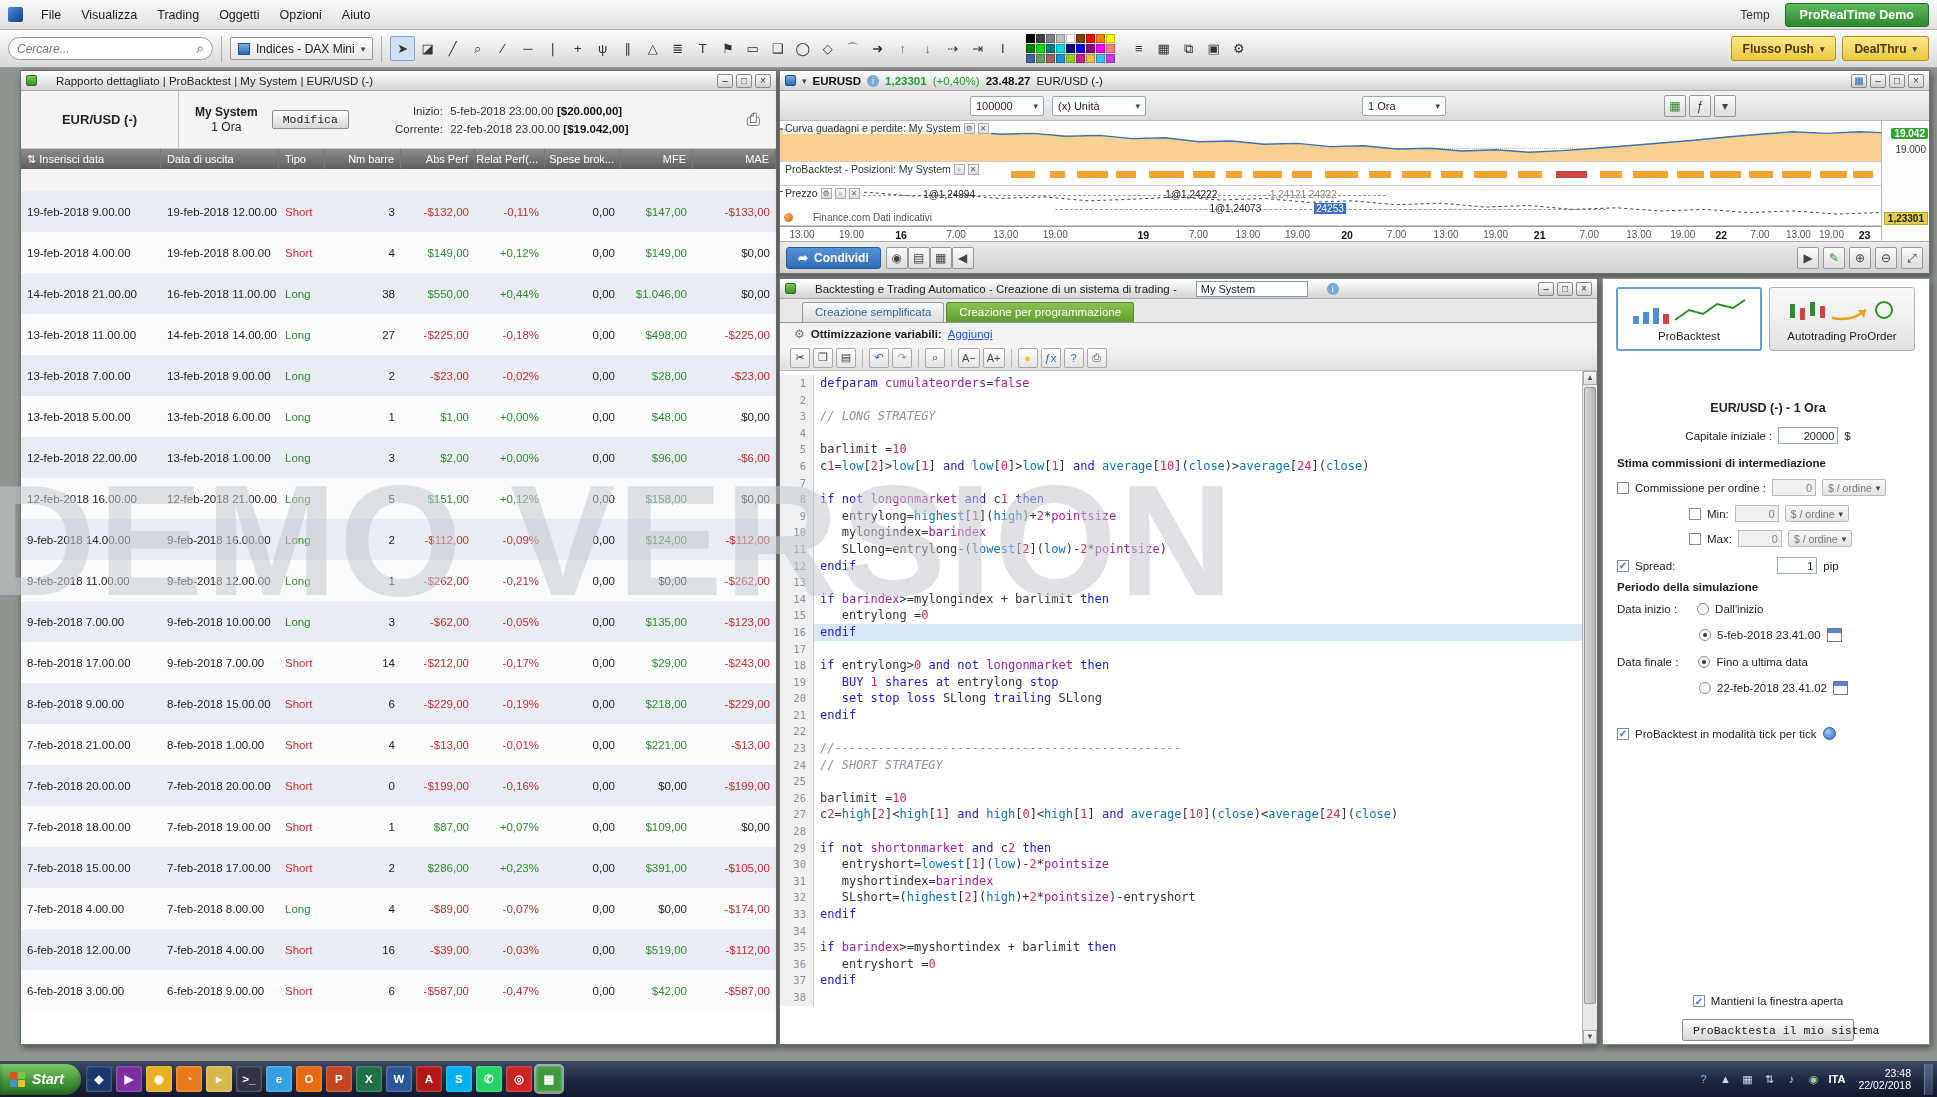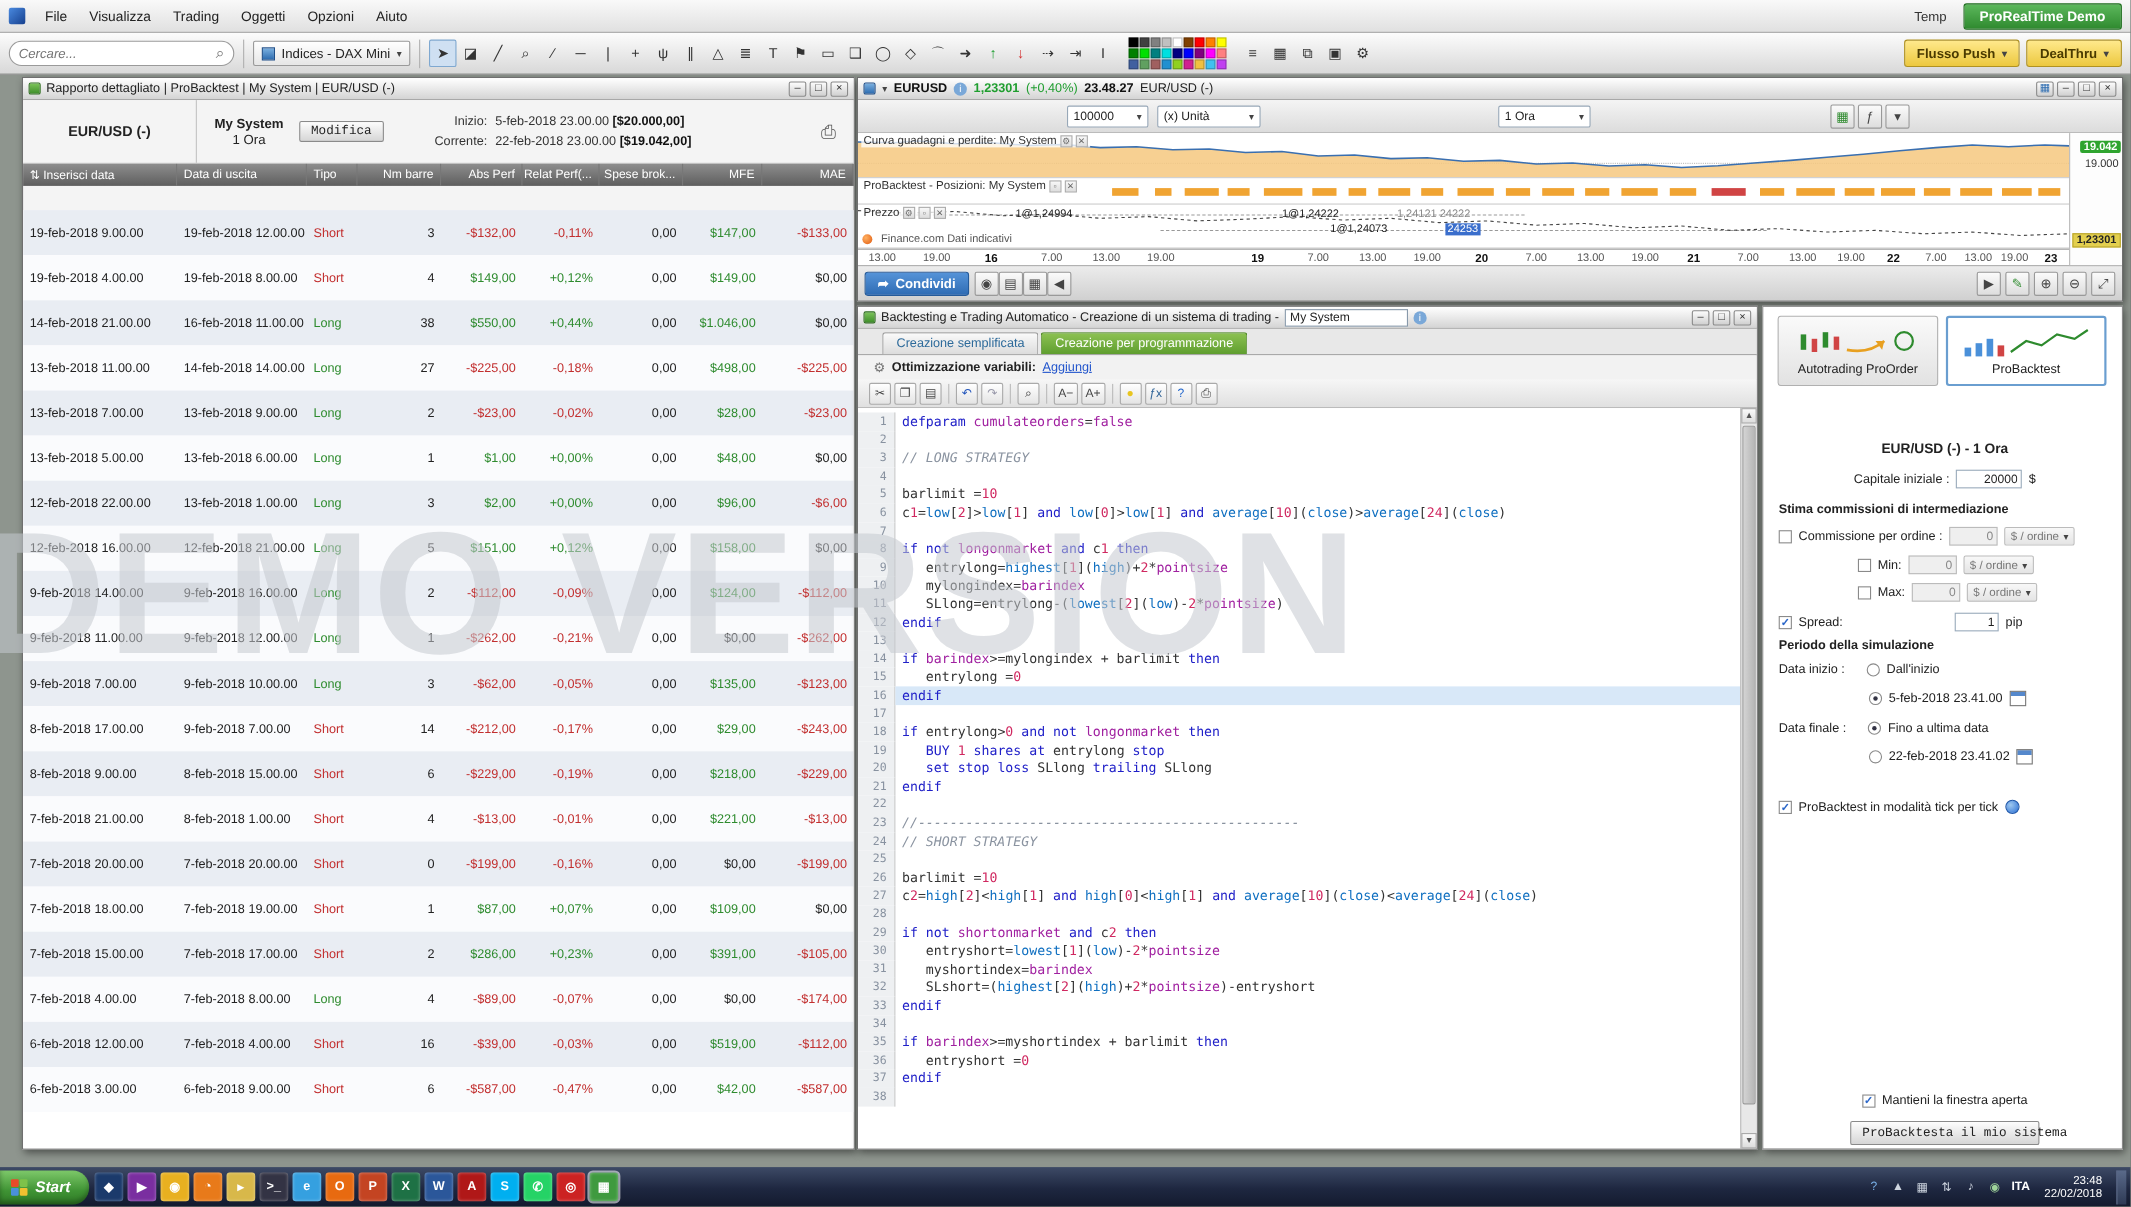--- a/index.html
+++ b/index.html
@@ -28,21 +28,21 @@
   .tool-icon{width:25px;height:25px;display:flex;align-items:center;justify-content:center;font-size:13px;color:#333;border:1px solid transparent;border-radius:2px;}
   .tool-icon.active{background:#cfe0f2;border:1px solid #7fa8d0;}
   .palette{display:grid;grid-template-columns:repeat(9,9px);grid-auto-rows:9px;gap:1px;margin:0 6px;}
   .pal-cell{width:9px;height:9px;border:1px solid rgba(0,0,0,.25);}
   .toolbar-right{margin-left:auto;display:flex;gap:6px;align-items:center;}
   .yellow-btn{height:25px;background:linear-gradient(#ffe98c,#ecc83f);border:1px solid #b09222;border-radius:3px;font-size:12px;font-weight:bold;color:#4a3a00;display:flex;align-items:center;gap:6px;padding:0 11px;}
 
   
   .desktop{position:absolute;top:68px;left:0;right:0;bottom:36px;background:#8e958e;}
   .win{position:absolute;background:#f4f4f4;border:1px solid #6f6f6f;box-shadow:2px 3px 7px rgba(0,0,0,.45);}
-  .titlebar{height:20px;background:linear-gradient(#ffffff,#d4d4d4);border-bottom:1px solid #a8a8a8;display:flex;align-items:center;gap:5px;padding:0 5px;font-size:11.5px;color:#222;white-space:nowrap;}
+  .titlebar{height:20px;background:linear-gradient(#ffffff,#d4d4d4);border-bottom:1px solid #a8a8a8;display:flex;align-items:center;gap:19px;padding:0 5px;font-size:11.5px;color:#222;white-space:nowrap;}
   .win-ico{width:11px;height:11px;background:linear-gradient(#7cc35a,#3f8f2a);border:1px solid #2f6f1f;border-radius:2px;flex:none;}
   .win-ico.blue{background:linear-gradient(#7ab0e0,#2d6cb0);border-color:#1e4f8a;}
   .winbtns{margin-left:auto;display:flex;gap:3px;}
   .wbtn{width:16px;height:14px;border:1px solid #8a8a8a;background:linear-gradient(#fcfcfc,#d0d0d0);font-size:10px;line-height:12px;text-align:center;color:#333;border-radius:2px;}
 
   
   #report-win{left:20px;top:2px;width:757px;height:975px;}
   .rep-header{height:58px;display:flex;align-items:center;border-bottom:1px solid #c2c2c2;background:#f4f4f4;}
   .rep-instrument{width:158px;align-self:stretch;display:flex;align-items:center;justify-content:center;font-weight:bold;font-size:13px;color:#222;border-right:1px solid #c2c2c2;}
   .rep-sys{margin-left:16px;text-align:center;font-size:12px;color:#222;line-height:15px;}
@@ -96,21 +96,21 @@
   .mini-ico{width:11px;height:11px;border:1px solid #aaa;background:linear-gradient(#f8f8f8,#ddd);font-size:8px;line-height:10px;text-align:center;color:#666;flex:none;}
   svg.fillsvg{position:absolute;inset:0;width:100%;height:100%;}
   .eq-dotline{position:absolute;left:0;right:0;top:68%;border-top:1px dotted #bbb;}
   .pos-bar{position:absolute;top:9px;height:7px;background:#f0a432;}
   .dashline{position:absolute;border-top:1px dashed #999;}
   #dl1{left:3%;width:52%;top:22%;}
   #dl2{left:25%;width:50%;top:58%;}
   .ann{position:absolute;font-size:10px;color:#222;white-space:nowrap;z-index:2;}
   .ann.muted{color:#888;}
   .ann.selected{background:#3a6ecc;color:#fff;padding:0 2px;}
-  .provider{position:absolute;left:4px;bottom:2px;font-size:10px;color:#555;display:flex;gap:8px;align-items:center;z-index:2;}
+  .provider{position:absolute;left:4px;bottom:2px;font-size:10px;color:#555;display:flex;gap:20px;align-items:center;z-index:2;}
   .prov-dot{width:9px;height:9px;border-radius:50%;background:radial-gradient(circle at 35% 35%,#ffb060,#e05a10);flex:none;}
   .eq-badge{position:absolute;right:1px;top:7px;background:#2fa42f;color:#fff;font-size:10px;font-weight:bold;padding:0 3px;border-radius:2px;}
   .eq-tick{position:absolute;right:3px;top:23px;font-size:10px;color:#333;}
   .price-badge{position:absolute;right:1px;top:91px;background:#e3cf4e;color:#222;font-size:10px;font-weight:bold;padding:0 3px;border:1px solid #b8a42e;}
   .axl{position:absolute;top:2px;font-size:10px;color:#555;transform:translateX(-50%);white-space:nowrap;}
   .axl.day{font-weight:bold;color:#111;font-size:10.5px;}
   .chart-toolbar{position:absolute;left:0;right:0;bottom:0;height:32px;background:linear-gradient(#ececec,#d0d0d0);border-top:1px solid #aaa;display:flex;align-items:center;padding:0 6px;gap:5px;}
   .share-btn{background:linear-gradient(#5593d8,#2f6cb4);border:1px solid #245a9a;color:#fff;font-size:12px;font-weight:bold;height:22px;display:flex;align-items:center;gap:6px;padding:0 11px;border-radius:3px;}
   .chart-toolbar .rightgrp{margin-left:auto;display:flex;gap:4px;}
 
@@ -915,41 +915,41 @@
       </div>
       <div class="vscroll">
         <div class="varrow up">▲</div>
         <div class="vthumb"></div>
         <div class="varrow dn">▼</div>
       </div>
     </div>
 
     <div id="cfg-panel">
       <div class="cfg-tabs">
+        <div class="cfg-tab active">
+          <svg width="120" height="30" viewBox="0 0 120 30">
+            <rect x="4" y="20" width="6" height="8" fill="#4a90d9"></rect>
+              <rect x="14" y="16" width="6" height="12" fill="#4a90d9"></rect>
+            <rect x="24" y="12" width="6" height="16" fill="#4a90d9"></rect>
+              <rect x="34" y="18" width="6" height="10" fill="#d04444"></rect>
+            <polyline points="46,24 60,14 74,18 88,8 104,12 116,4" fill="none" stroke="#2e8b2e" stroke-width="2"></polyline>
+          </svg>
+          <span class="lbl">ProBacktest</span>
+        </div>
         <div class="cfg-tab">
           <svg width="120" height="30" viewBox="0 0 120 30">
             <rect x="8" y="8" width="5" height="14" fill="#2e8b2e"></rect>
               <rect x="18" y="12" width="5" height="12" fill="#d04444"></rect>
             <rect x="28" y="6" width="5" height="14" fill="#2e8b2e"></rect>
               <rect x="38" y="10" width="5" height="12" fill="#d04444"></rect>
             <path d="M50 22 Q70 26 84 14" fill="none" stroke="#e8a020" stroke-width="2.5"></path>
             <polygon points="84,14 76,14 82,22" fill="#e8a020"></polygon>
             <circle cx="102" cy="14" r="8" fill="none" stroke="#2e8b2e" stroke-width="2"></circle>
           </svg>
           <span class="lbl">Autotrading ProOrder</span>
-        </div>
-        <div class="cfg-tab active">
-          <svg width="120" height="30" viewBox="0 0 120 30">
-            <rect x="4" y="20" width="6" height="8" fill="#4a90d9"></rect>
-              <rect x="14" y="16" width="6" height="12" fill="#4a90d9"></rect>
-            <rect x="24" y="12" width="6" height="16" fill="#4a90d9"></rect>
-              <rect x="34" y="18" width="6" height="10" fill="#d04444"></rect>
-            <polyline points="46,24 60,14 74,18 88,8 104,12 116,4" fill="none" stroke="#2e8b2e" stroke-width="2"></polyline>
-          </svg>
-          <span class="lbl">ProBacktest</span>
         </div>
       </div>
 
       <div class="cfg-row center bold" style="top:122px;font-size:12.5px;">
         <span>EUR/USD (-) - 1 Ora</span>
       </div>
       <div class="cfg-row center" style="top:148px;">
         <span>Capitale iniziale :</span>
         <input class="inp" value="20000" style="">
         <span>$</span>

